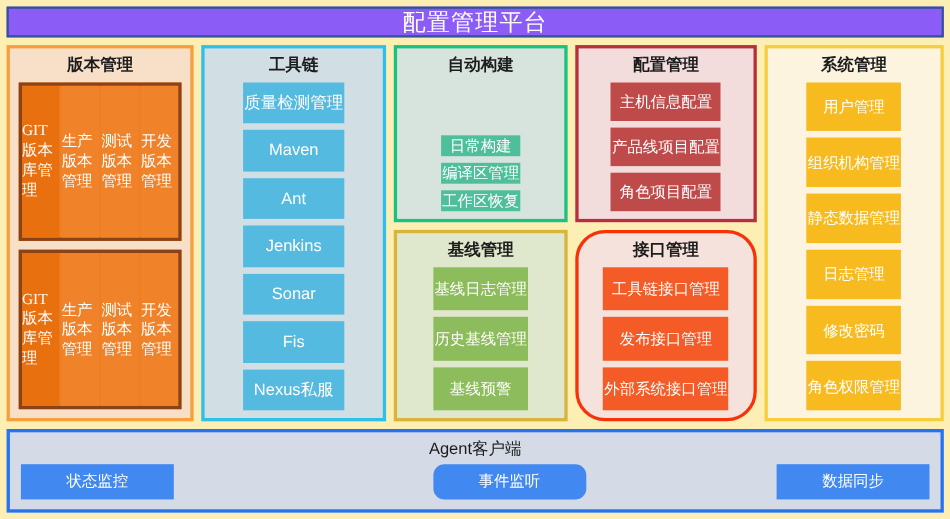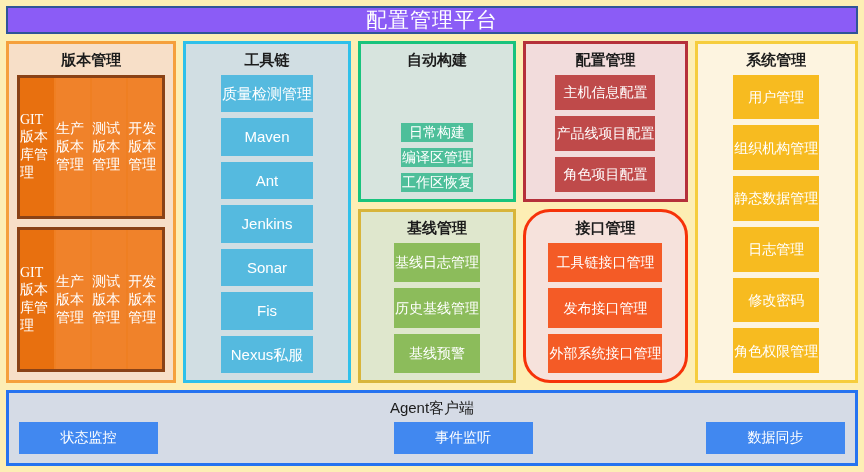--- a/index.html
+++ b/index.html
@@ -213,21 +213,21 @@
   .agent-btn {
     width: 139px;
     background: #4188f0;
     color: #ffffff;
     display: flex;
     align-items: center;
     justify-content: center;
     font-size: 14px;
     min-height: 0;
   }
-  .agent-btn.mid { margin-left: 62px; }
+  .agent-btn.mid { margin-left: 62px; border-radius: 10px; }
 </style>
 </head>
 <body>
 
 <div id="root">
 
   <div class="title-bar">
     <span class="title-text">配置管理平台</span>
   </div>
 

